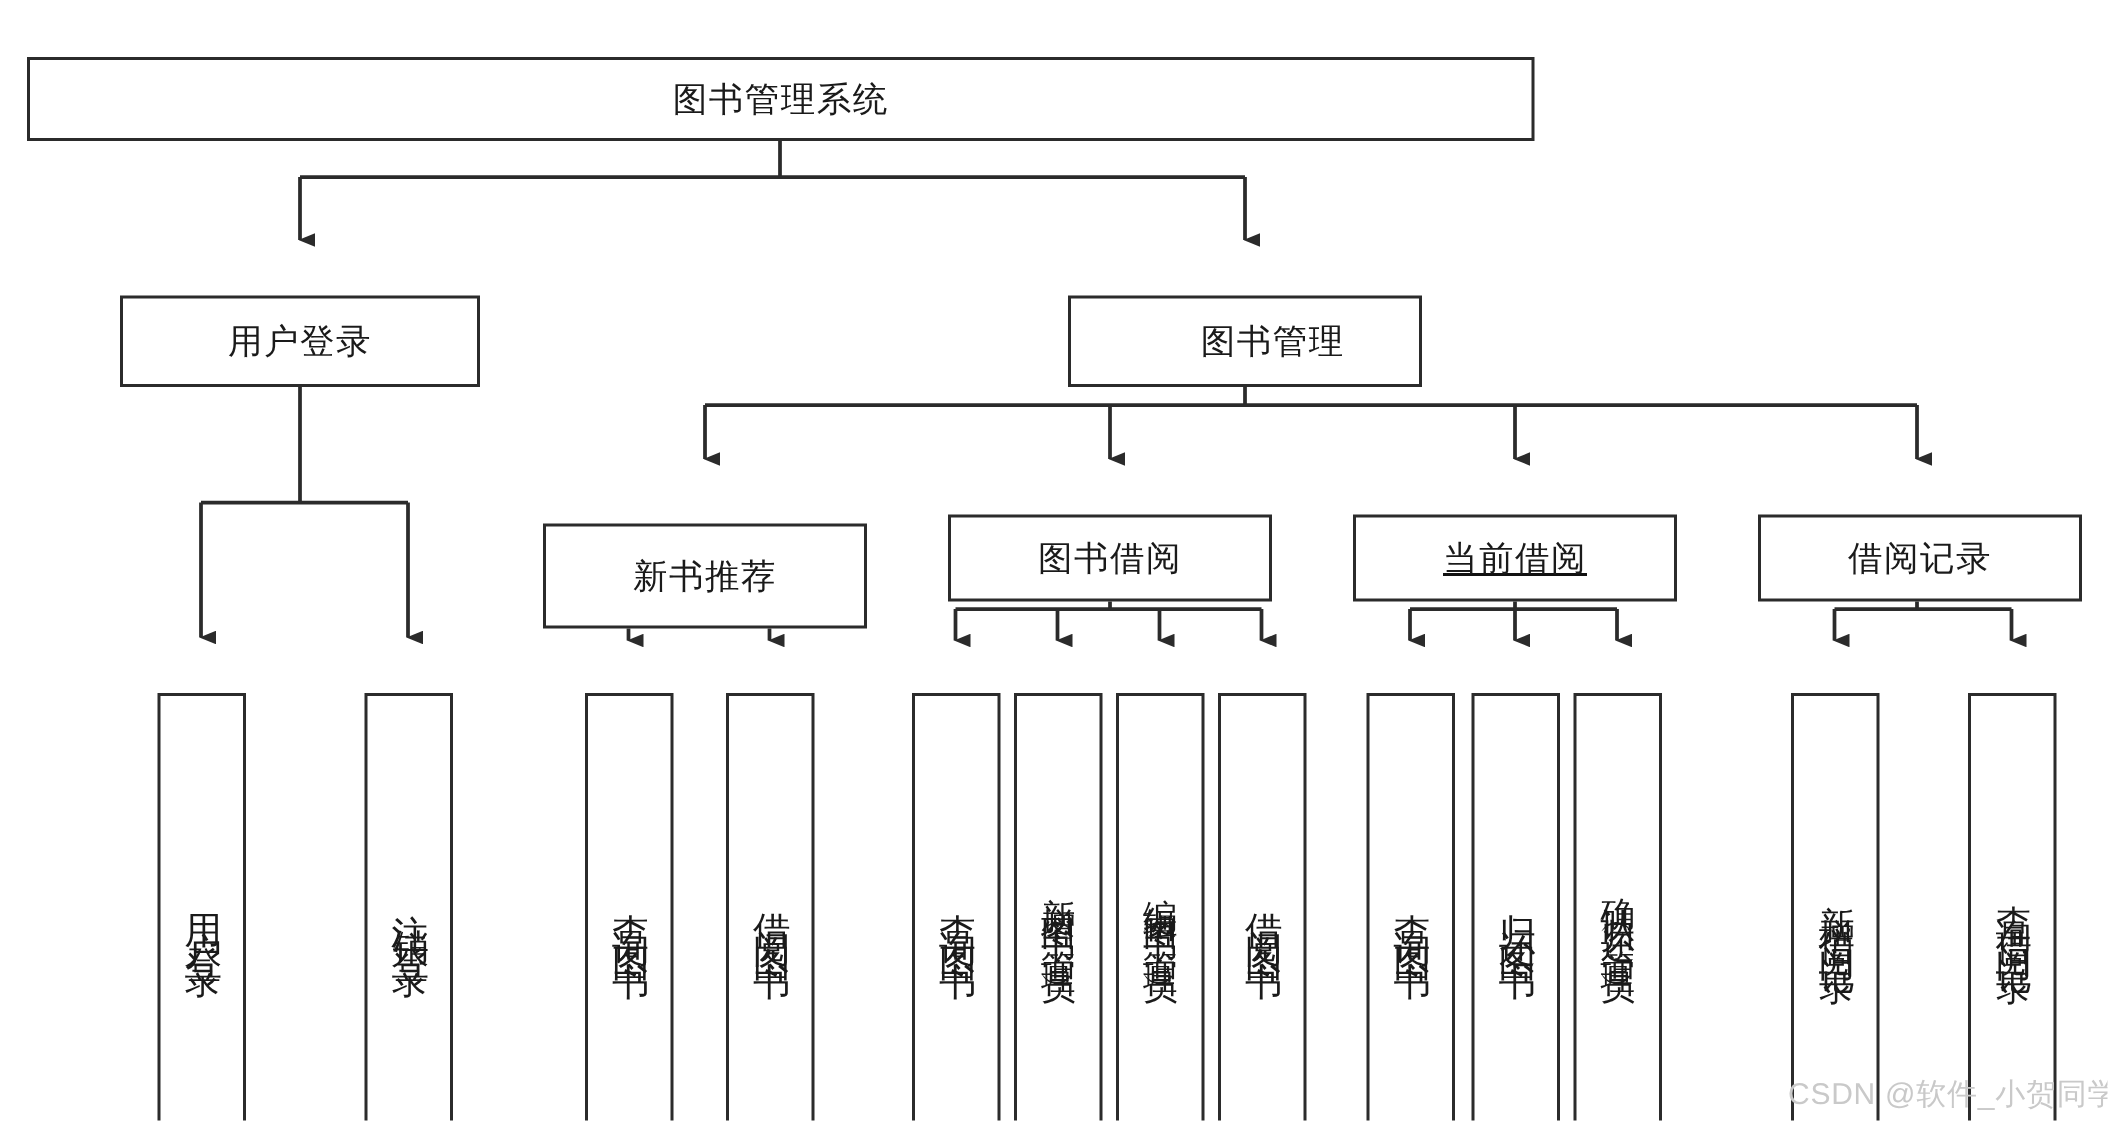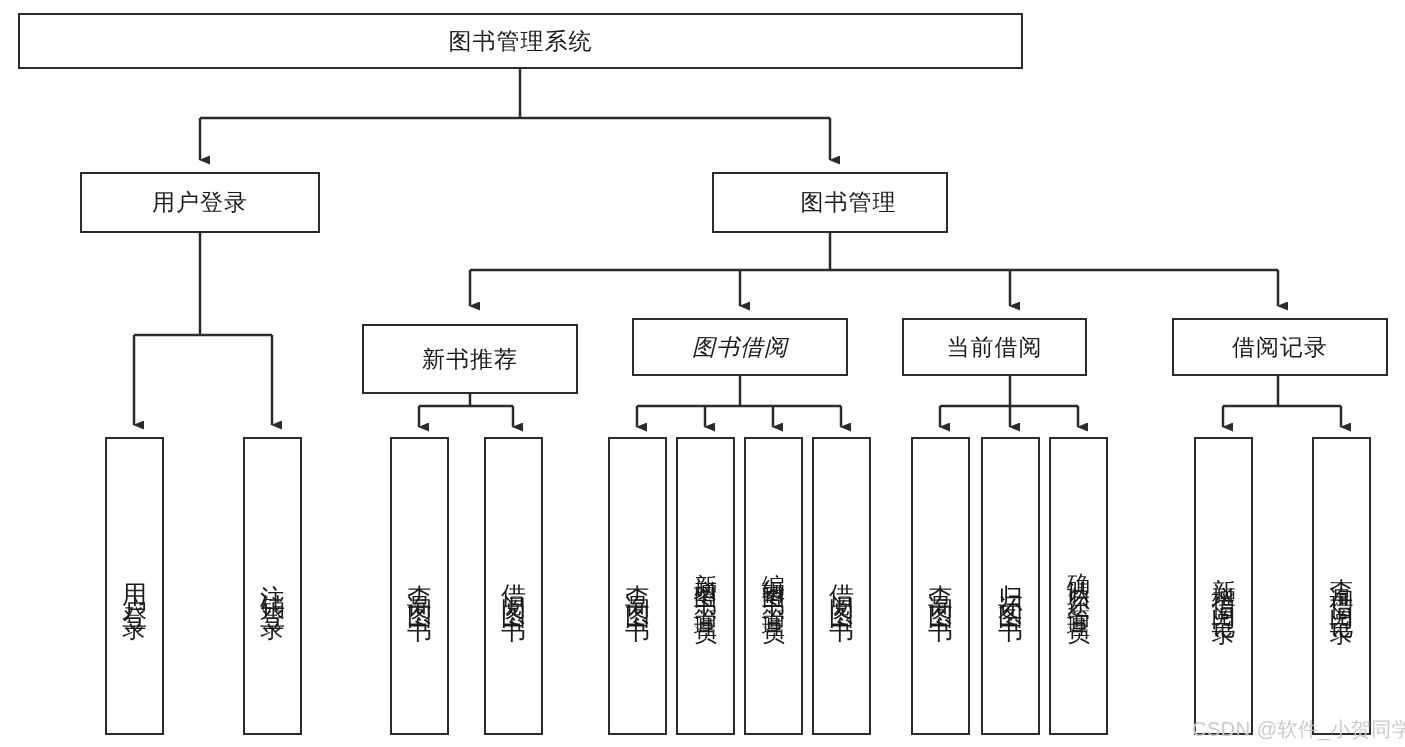--- a/index.html
+++ b/index.html
@@ -2,21 +2,21 @@
 <html><head>
 <meta charset="utf-8">
 <style>
   html,body{margin:0;padding:0;background:#fff;}
   body{width:1405px;height:747px;font-family:"Liberation Sans","DejaVu Sans",sans-serif;
        color:#111;overflow:hidden;}
   #canvas{position:relative;width:1405px;height:747px;}
   svg.lines{position:absolute;left:0;top:0;width:1405px;height:747px;pointer-events:none;}
 
   .node{position:absolute;box-sizing:border-box;background:#fff;
-        border:2.5px solid #2b2b2b;display:flex;align-items:center;justify-content:center;}
+        border:2.5px solid #2b2b2b;display:flex;align-items:center;justify-content:center;margin-top:25px;}
   .node .label{font-size:23px;line-height:1.15;letter-spacing:1px;white-space:nowrap;color:#1a1a1a;}
 
   .node.leaf{align-items:center;justify-content:center;}
   .node.leaf .label{
      writing-mode:vertical-rl;text-orientation:upright;
      font-size:25px;letter-spacing:11px;line-height:1.0;
      white-space:nowrap;max-height:288px;}
 
   .watermark{position:absolute;color:#c9c9c9;font-size:20px;letter-spacing:.5px;
              white-space:nowrap;}
@@ -83,24 +83,24 @@
   <div class="node" style="left:80px;top:172px;width:240px;height:61px;">
     <span class="label">用户登录</span>
   </div>
   <div class="node" style="left:712px;top:172px;width:236px;height:61px;padding-left:37px;">
     <span class="label">图书管理</span>
   </div>
 
   <div class="node" style="left:362px;top:324px;width:216px;height:70px;">
     <span class="label">新书推荐</span>
   </div>
-  <div class="node" style="left:632px;top:318px;width:216px;height:58px;font-style:italic;">
+  <div class="node" style="left:632px;top:318px;width:216px;height:58px;">
     <span class="label">图书借阅</span>
   </div>
-  <div class="node" style="left:902px;top:318px;width:185px;height:58px;">
+  <div class="node" style="left:902px;top:318px;width:216px;height:58px;text-decoration:underline;">
     <span class="label">当前借阅</span>
   </div>
   <div class="node" style="left:1172px;top:318px;width:216px;height:58px;">
     <span class="label">借阅记录</span>
   </div>
 
   <div class="node leaf" style="left:105px;top:437px;width:59px;height:298px;">
     <span class="label">用户登录</span>
   </div>
   <div class="node leaf" style="left:243px;top:437px;width:59px;height:298px;">

